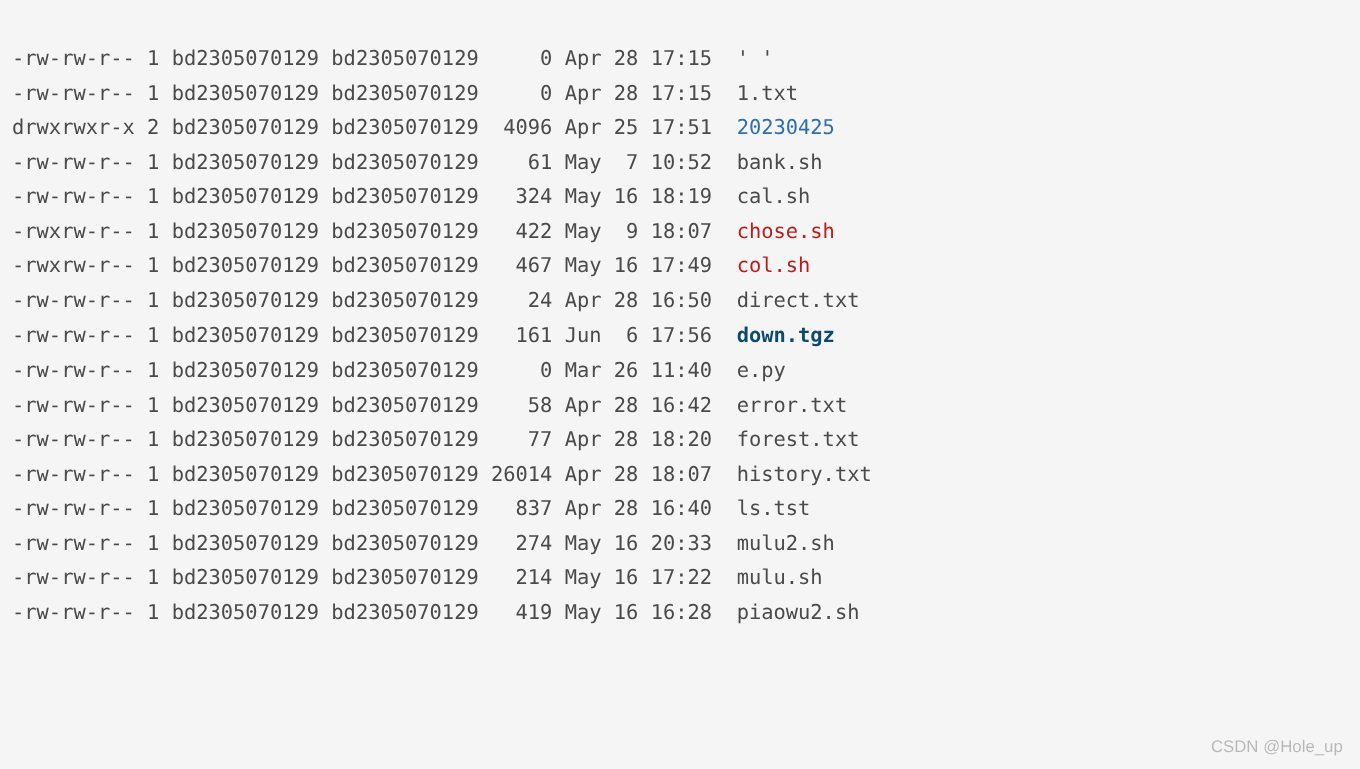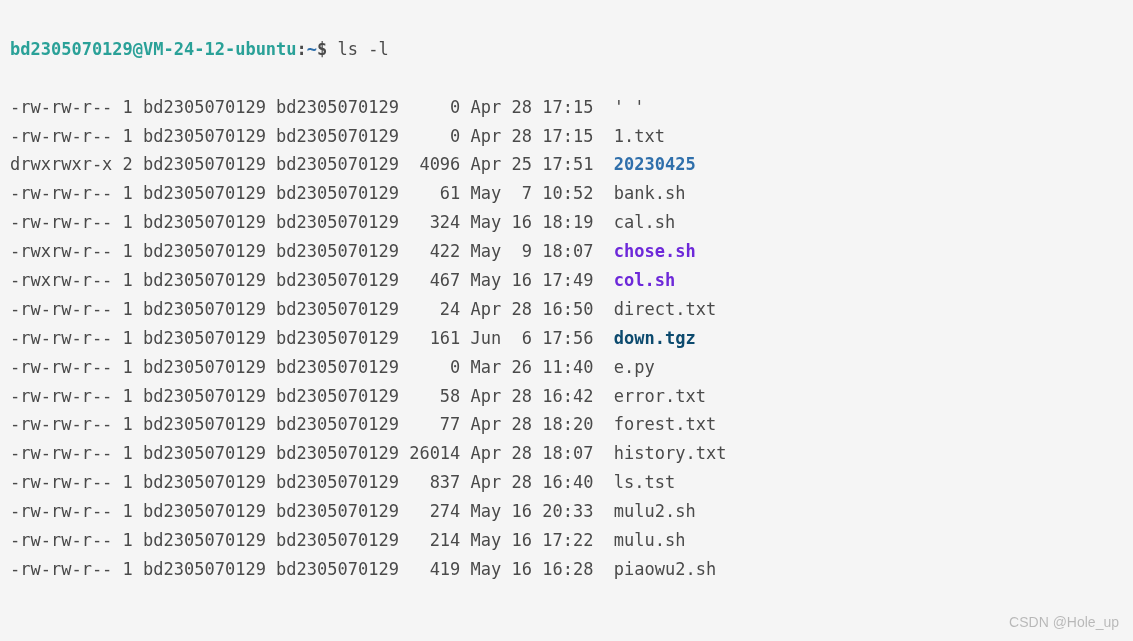--- a/index.html
+++ b/index.html
@@ -15,34 +15,33 @@
   }
   .term{
     padding:6px 10px 10px 10px;
     white-space:pre;
   }
   .prompt-user{color:#2aa198;font-weight:bold;}
   .prompt-colon{color:#4a4a4a;font-weight:bold;}
   .prompt-tilde{color:#2f6fab;font-weight:bold;}
   .prompt-dollar{color:#4a4a4a;font-weight:bold;}
   .cmd{color:#4a4a4a;}
-  .dir  {color:#2f6fab;font-weight:bold;}
-  .exec {color:#6d28d9;font-weight:bold;}
+  .dir  {color:#2f6fab;font-weight:normal;}
+  .exec {color:#b91c1c;font-weight:normal;}
   .arch {color:#0c4a6e;font-weight:bold;}
   .watermark{
     position:fixed;
     right:14px;
     bottom:6px;
     color:rgba(0,0,0,.25);
     font-family:Arial,Helvetica,sans-serif;
     font-size:14px;
     white-space:nowrap;
   }
 </style>
 </head>
 <body>
 
 <div class="term">
-<div><span class="prompt-user">bd2305070129@VM-24-12-ubuntu</span><span class="prompt-colon">:</span><span class="prompt-tilde">~</span><span class="prompt-dollar">$</span> <span class="cmd">ls -l</span></div>
 <div id="listing"><div>-rw-rw-r-- 1 bd2305070129 bd2305070129     0 Apr 28 17:15  <span>' '</span></div><div>-rw-rw-r-- 1 bd2305070129 bd2305070129     0 Apr 28 17:15  <span>1.txt</span></div><div>drwxrwxr-x 2 bd2305070129 bd2305070129  4096 Apr 25 17:51  <span class="dir">20230425</span></div><div>-rw-rw-r-- 1 bd2305070129 bd2305070129    61 May  7 10:52  <span>bank.sh</span></div><div>-rw-rw-r-- 1 bd2305070129 bd2305070129   324 May 16 18:19  <span>cal.sh</span></div><div>-rwxrw-r-- 1 bd2305070129 bd2305070129   422 May  9 18:07  <span class="exec">chose.sh</span></div><div>-rwxrw-r-- 1 bd2305070129 bd2305070129   467 May 16 17:49  <span class="exec">col.sh</span></div><div>-rw-rw-r-- 1 bd2305070129 bd2305070129    24 Apr 28 16:50  <span>direct.txt</span></div><div>-rw-rw-r-- 1 bd2305070129 bd2305070129   161 Jun  6 17:56  <span class="arch">down.tgz</span></div><div>-rw-rw-r-- 1 bd2305070129 bd2305070129     0 Mar 26 11:40  <span>e.py</span></div><div>-rw-rw-r-- 1 bd2305070129 bd2305070129    58 Apr 28 16:42  <span>error.txt</span></div><div>-rw-rw-r-- 1 bd2305070129 bd2305070129    77 Apr 28 18:20  <span>forest.txt</span></div><div>-rw-rw-r-- 1 bd2305070129 bd2305070129 26014 Apr 28 18:07  <span>history.txt</span></div><div>-rw-rw-r-- 1 bd2305070129 bd2305070129   837 Apr 28 16:40  <span>ls.tst</span></div><div>-rw-rw-r-- 1 bd2305070129 bd2305070129   274 May 16 20:33  <span>mulu2.sh</span></div><div>-rw-rw-r-- 1 bd2305070129 bd2305070129   214 May 16 17:22  <span>mulu.sh</span></div><div>-rw-rw-r-- 1 bd2305070129 bd2305070129   419 May 16 16:28  <span>piaowu2.sh</span></div></div>
 </div>
 
 <div class="watermark">CSDN @Hole_up</div>
 
 </body></html>

